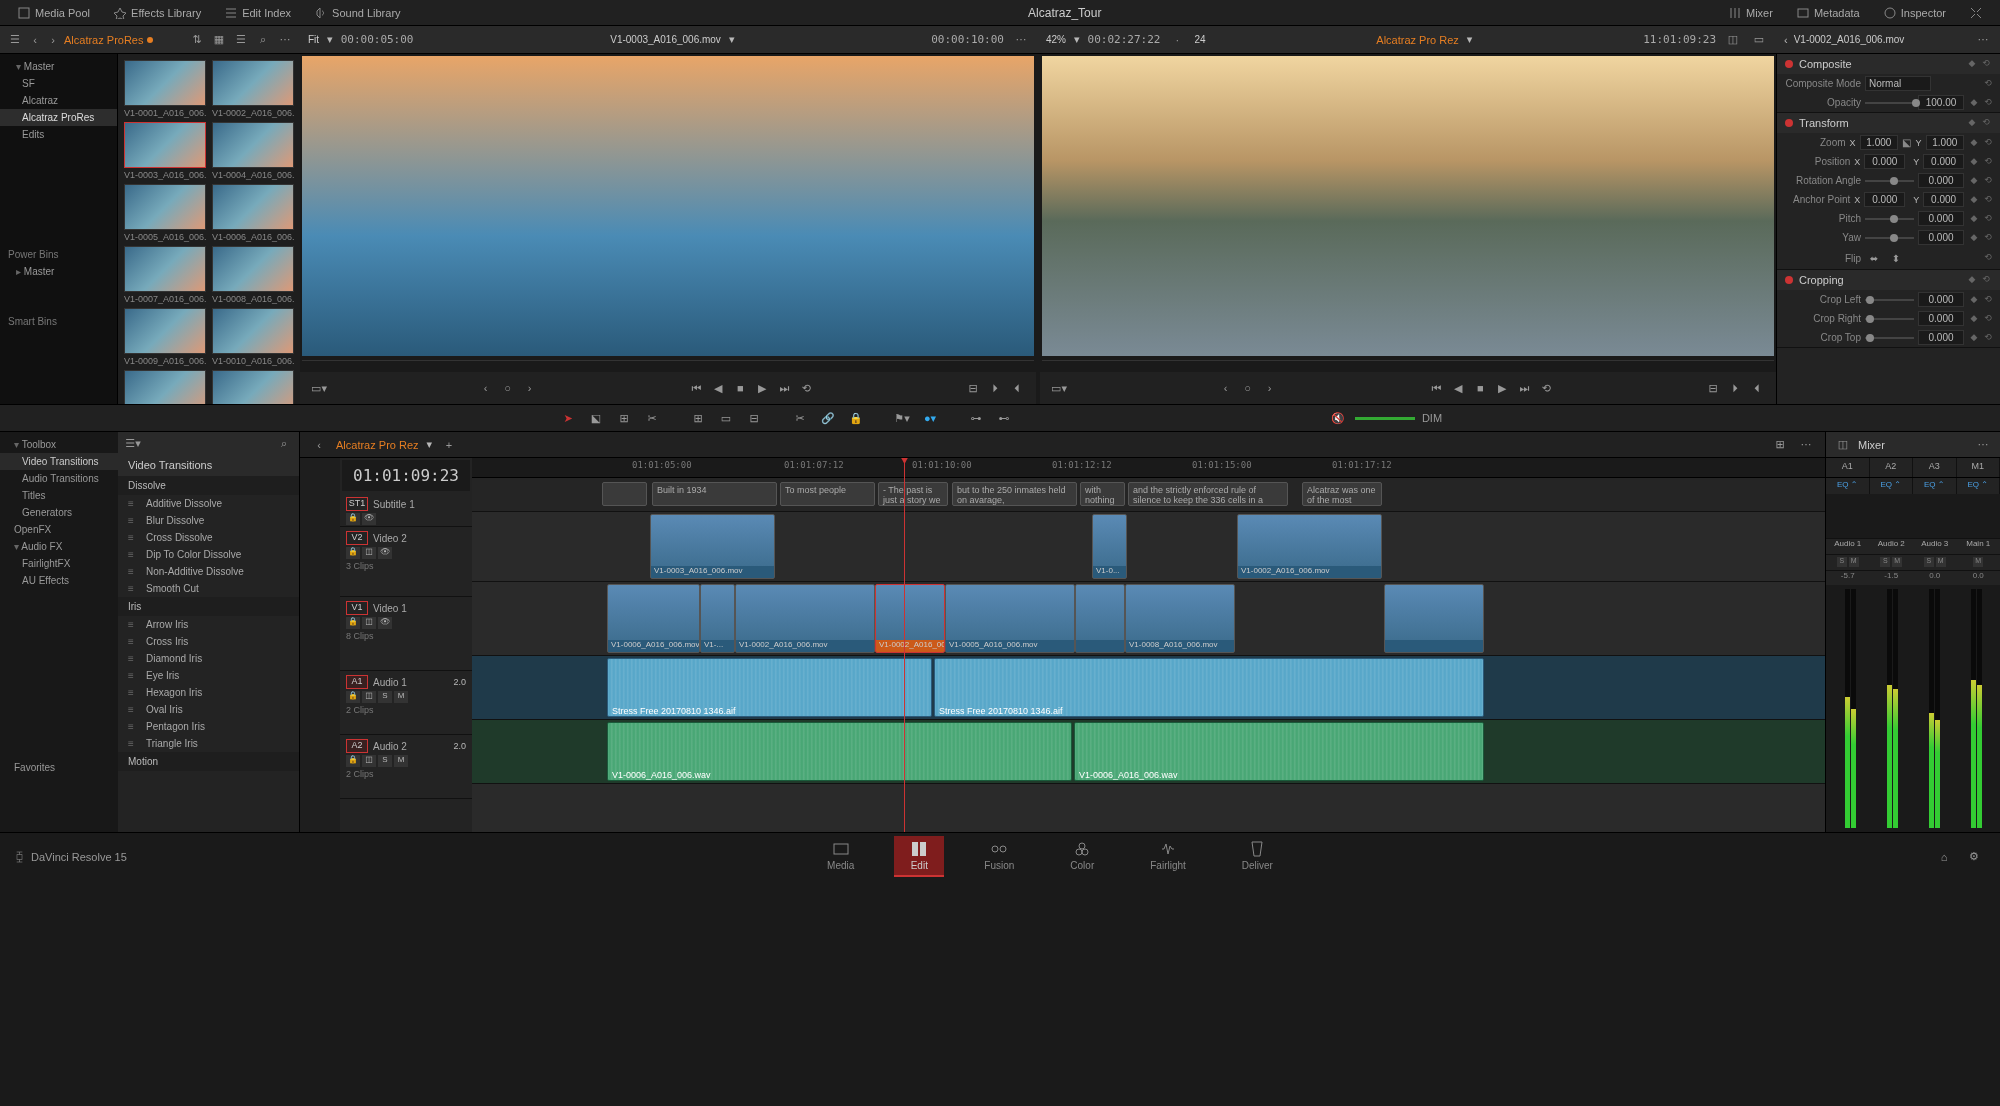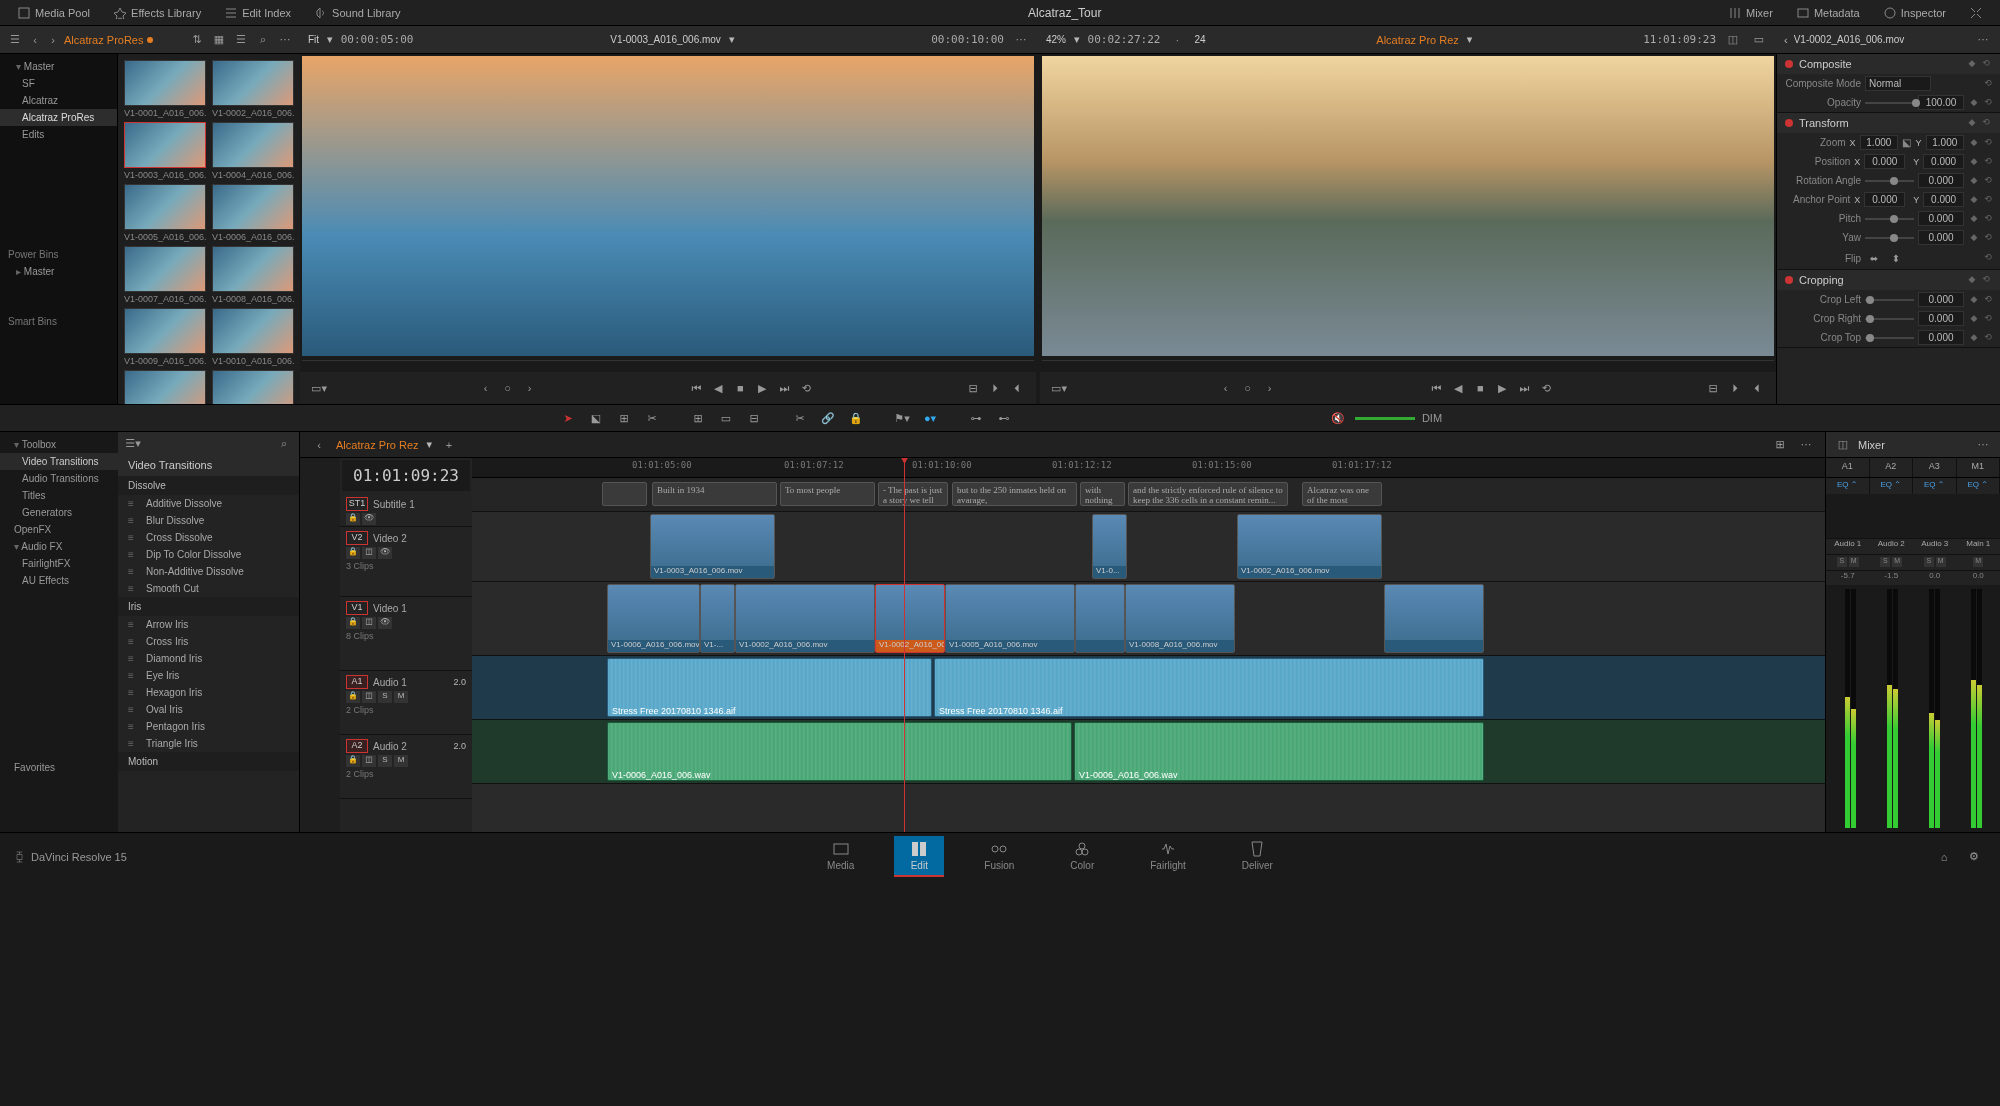--- a/index.html
+++ b/index.html
@@ -81,21 +81,21 @@
 .th-badge.a { border-color: #c33; background: #3a2020; }
 .th-name { font-size: 10px; color: #aaa; }
 .th-btns { display: flex; gap: 2px; }
 .th-btn { width: 14px; height: 12px; background: #333; font-size: 8px; text-align: center; }
 .track-area { flex: 1; position: relative; background: #2a2a2a; overflow: hidden; }
 .ruler { height: 20px; background: #1a1a1a; border-bottom: 1px solid #000; display: flex; position: relative; }
 .ruler-tick { position: absolute; top: 2px; font-family: monospace; font-size: 9px; color: #777; }
 .playhead { position: absolute; top: 0; bottom: 0; width: 1px; background: #c33; z-index: 10; }
 .playhead::before { content: ''; position: absolute; top: -4px; left: -5px; width: 11px; height: 10px; background: #c33; clip-path: polygon(0 0,100% 0,50% 100%); }
 .track { height: 30px; border-bottom: 1px solid #111; position: relative; background: #2a2a2a; }
-.track.st { height: 34px; background: #252525; font-family: Liberation Serif, serif; }
+.track.st { height: 34px; background: #252525; }
 .track.v2 { height: 70px; }
 .track.v1 { height: 74px; }
 .track.a1 { height: 64px; background: #1f3a4a; }
 .track.a2 { height: 64px; background: #1f3a2a; }
 .clip { position: absolute; top: 2px; bottom: 2px; background: #3a3a3a; border: 1px solid #555; border-radius: 2px; overflow: hidden; }
 .clip.sub { background: #3a3a3a; top: 4px; height: 24px; padding: 2px 4px; font-size: 9px; color: #aaa; }
 .clip.vid { background: linear-gradient(180deg,#5a8ab5 0%,#3a6a8a 100%); }
 .clip.vid .clip-label { position: absolute; bottom: 0; left: 0; right: 0; height: 12px; background: #2a5a7a; font-size: 8px; color: #ccc; padding: 0 3px; white-space: nowrap; }
 .clip.vid.sel { border: 1px solid #c33; }
 .clip.vid.sel .clip-label { background: #cc5a1a; }
@@ -118,21 +118,21 @@
 .mixer-db { height: 14px; display: flex; }
 .mixer-db > div { flex: 1; text-align: center; font-size: 8px; color: #888; }
 .mixer-meters { flex: 1; display: flex; background: #1a1a1a; padding: 4px; gap: 2px; }
 .meter-ch { flex: 1; display: flex; gap: 1px; align-items: flex-end; justify-content: center; }
 .meter-bar { width: 5px; height: 100%; background: #0a0a0a; position: relative; }
 .meter-fill { position: absolute; bottom: 0; width: 100%; background: linear-gradient(180deg,#cc3 0%,#3c3 30%); }
 .bottom-bar { height: 48px; background: #1a1a1a; border-top: 1px solid #000; display: flex; align-items: center; }
 .bb-left { width: 200px; padding: 0 16px; display: flex; align-items: center; gap: 8px; font-size: 11px; color: #999; }
 .bb-pages { flex: 1; display: flex; justify-content: center; gap: 24px; }
 .bb-page { display: flex; flex-direction: column; align-items: center; gap: 2px; cursor: pointer; color: #888; font-size: 10px; padding: 4px 16px; }
-.bb-page.active { background: #0369a1; border-bottom: 2px solid #c33; color: #ccc; }
+.bb-page.active { background: #7f1d1d; border-bottom: 2px solid #c33; color: #ccc; }
 .bb-page svg { width: 18px; height: 18px; fill: currentColor; }
 .bb-right { width: 100px; display: flex; gap: 10px; padding: 0 16px; justify-content: flex-end; }
 </style>
 </head>
 <body>
 
 <div class="top-bar">
   <div class="top-group">
     <div class="top-tab">
       <svg>

